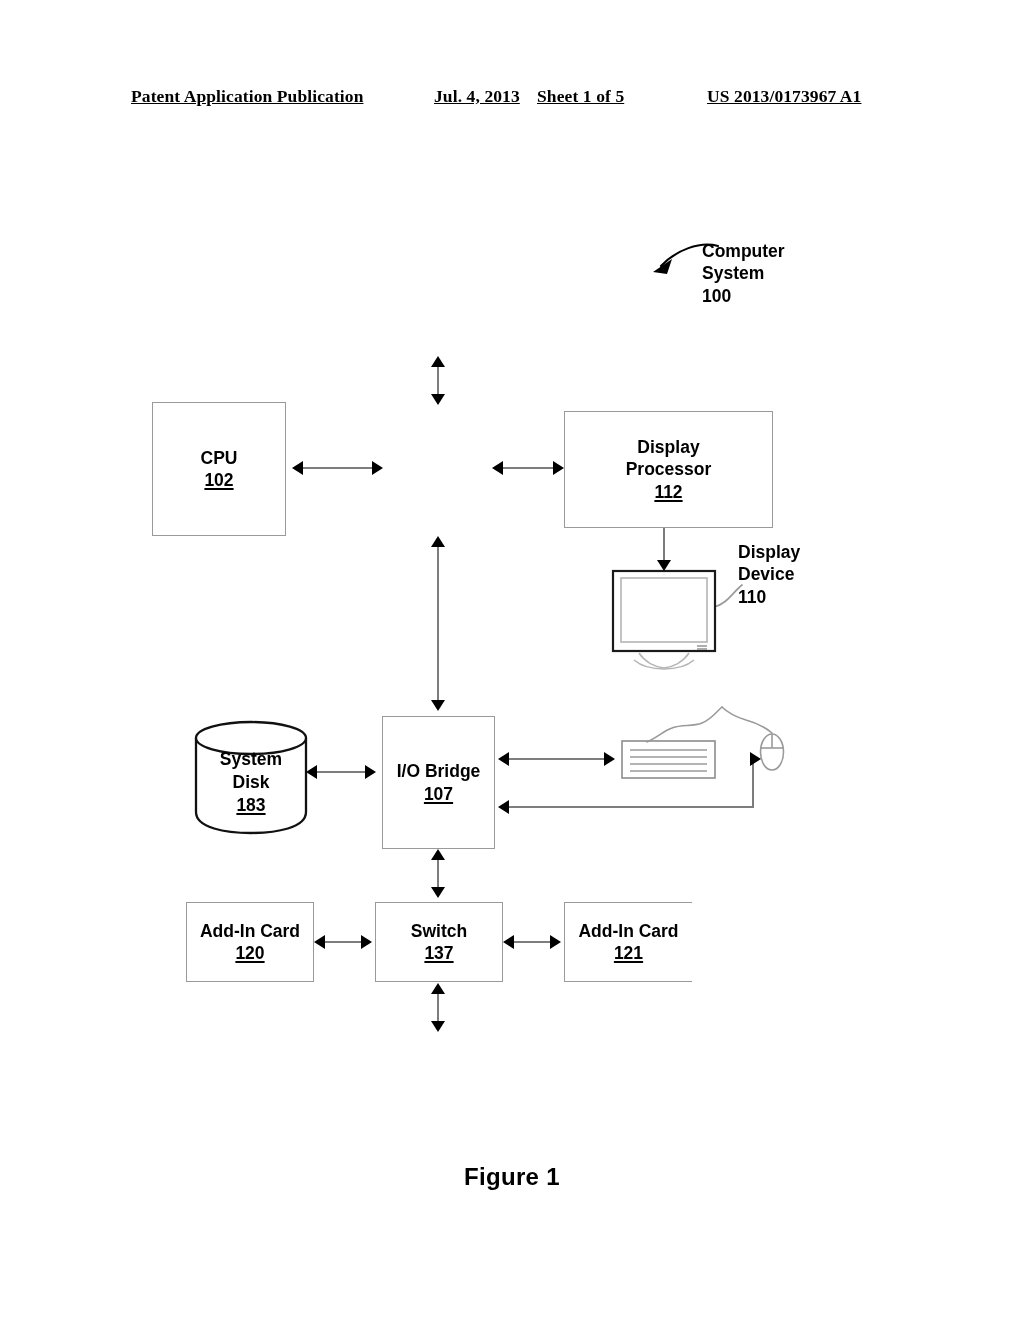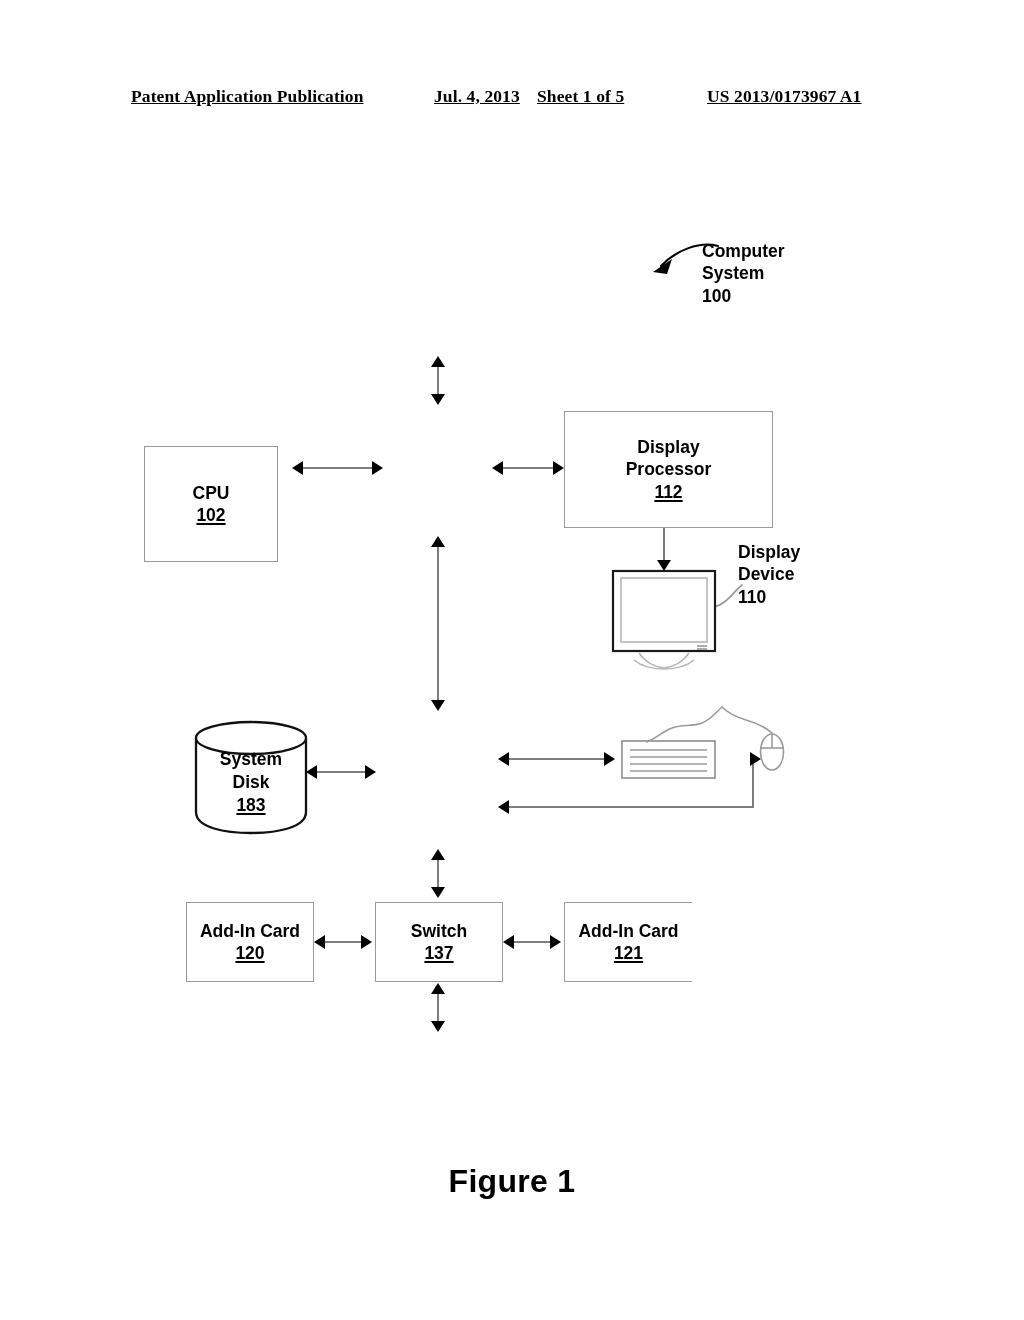--- a/index.html
+++ b/index.html
@@ -158,21 +158,21 @@
   }
 
   
   #figure-caption {
     position: absolute;
     left: 0;
     top: 1163px;
     width: 1024px;
     text-align: center;
     font-weight: bold;
-    font-size: 32px;
+    font-size: 24px;
     letter-spacing: 0.3px;
   }
 </style>
 </head>
 <body>
 
 <div id="page-header">
   <span class="hdr-cell" id="hdr-pub">Patent Application Publication</span>
   <span class="hdr-cell" id="hdr-date">Jul. 4, 2013</span>
   <span class="hdr-cell" id="hdr-sheet">Sheet 1 of 5</span>
@@ -277,32 +277,36 @@
 
   <div class="line-h" style="left:510px; top:941px; width:46px;"></div>
   <div class="arrow arrow-left" style="left:503px; top:935px;"></div>
   <div class="arrow arrow-right" style="left:550px; top:935px;"></div>
 
   <div class="line-v" style="left:437px; top:989px; height:36px;"></div>
   <div class="arrow arrow-up" style="left:431px; top:983px;"></div>
   <div class="arrow arrow-down" style="left:431px; top:1021px;"></div>
 
 
-  <div class="node" style="left:144px; top:402px; width:134px; height:116px;margin-top:44px;">
+  <div class="node" style="left:152px; top:402px; width:134px; height:134px;">
     <span>CPU</span>
     <span class="ref">102</span>
   </div>
 
 
   <div class="node" style="left:564px; top:411px; width:209px; height:117px; white-space:pre-line;">
     <span>Display
 Processor</span>
     <span class="ref">112</span>
   </div>
 
+  <div class="node" style="left:382px; top:716px; width:113px; height:133px;">
+    <span>I/O Bridge</span>
+    <span class="ref">107</span>
+  </div>
 
   <div id="node-system-disk">
     <div class="disk-label">
       <span style="white-space:pre-line;">System
 Disk</span><br>
       <span class="ref">183</span>
     </div>
   </div>
 
   <div class="node" style="left:186px; top:902px; width:128px; height:80px;">

